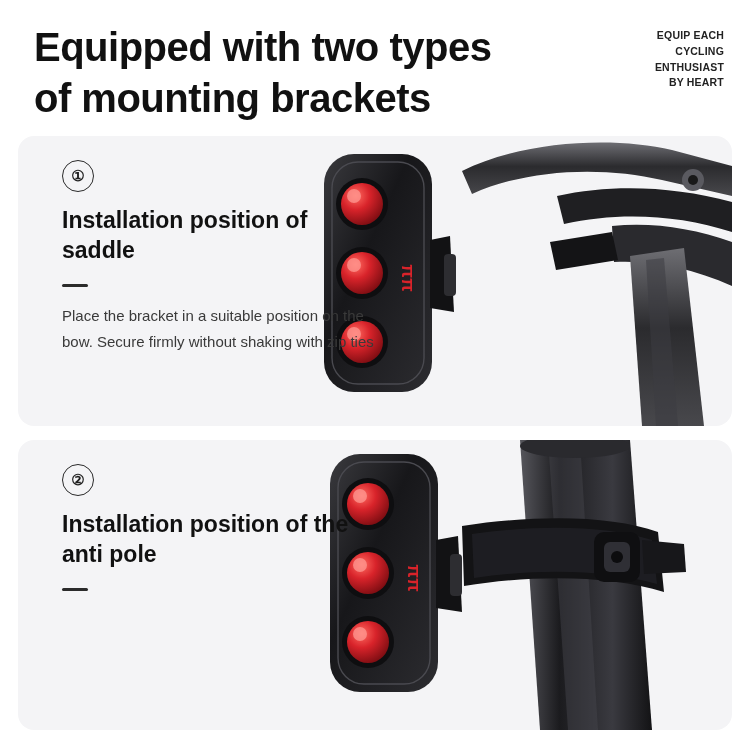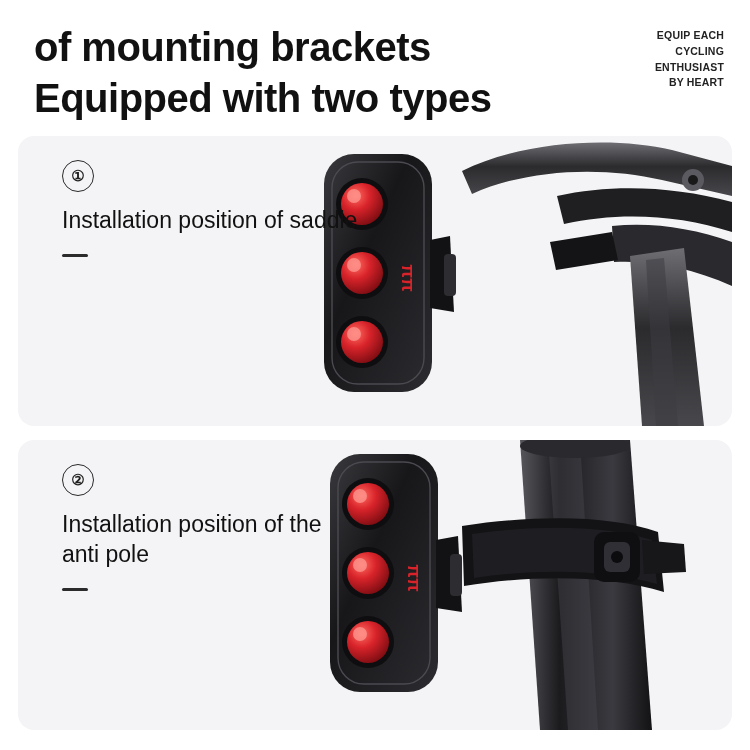--- a/index.html
+++ b/index.html
@@ -71,21 +71,21 @@
     display: flex;
     align-items: center;
     justify-content: center;
     font-size: 15px;
     font-weight: 600;
     color: #1f1f1f;
     margin-bottom: 14px;
   }
   .card-title {
     font-size: 23px;
-    font-weight: 400;
+    font-weight: 700;
     line-height: 1.3;
     color: #111111;
     max-width: 300px;
   }
   .rule {
     width: 26px;
     height: 3px;
     background: #2b2b2b;
     margin: 18px 0 16px 0;
     border-radius: 2px;
@@ -107,22 +107,22 @@
     height: 100%;
     z-index: 1;
   }
   .art svg { display: block; width: 100%; height: 100%; }
 </style>
 </head>
 <body>
 
 <div class="header">
   <div class="headline">
+    <span class="line">Equipped with two types</span>
     <span class="line">of mounting brackets</span>
-    <span class="line">Equipped with two types</span>
   </div>
   <div class="tagline">EQUIP EACH
 CYCLING
 ENTHUSIAST
 BY HEART</div>
 </div>
 
 <div class="cards">
 
   <div class="card">
@@ -177,20 +177,21 @@
           <path d="M118 104 L138 100 L142 176 L118 172 Z" fill="#121214"></path>
           <rect x="132" y="118" width="12" height="42" rx="4" fill="#2d2d31"></rect>
         </g>
       </svg>
     </div>
 
     <div class="card-text">
       <div class="step-num">①</div>
       <div class="card-title">Installation position of saddle</div>
       <div class="rule"></div>
+      <div class="card-body">Place the bracket in a suitable position on the bow. Secure firmly without shaking with zip ties</div>
     </div>
   </div>
 
   <div class="card">
     <div class="art">
       <svg viewBox="0 0 420 290" xmlns="http://www.w3.org/2000/svg">
         <defs>
           <linearGradient id="pole2" x1="0" y1="0" x2="1" y2="0">
             <stop offset="0%" stop-color="#56565c"></stop>
             <stop offset="30%" stop-color="#1b1b1e"></stop>

